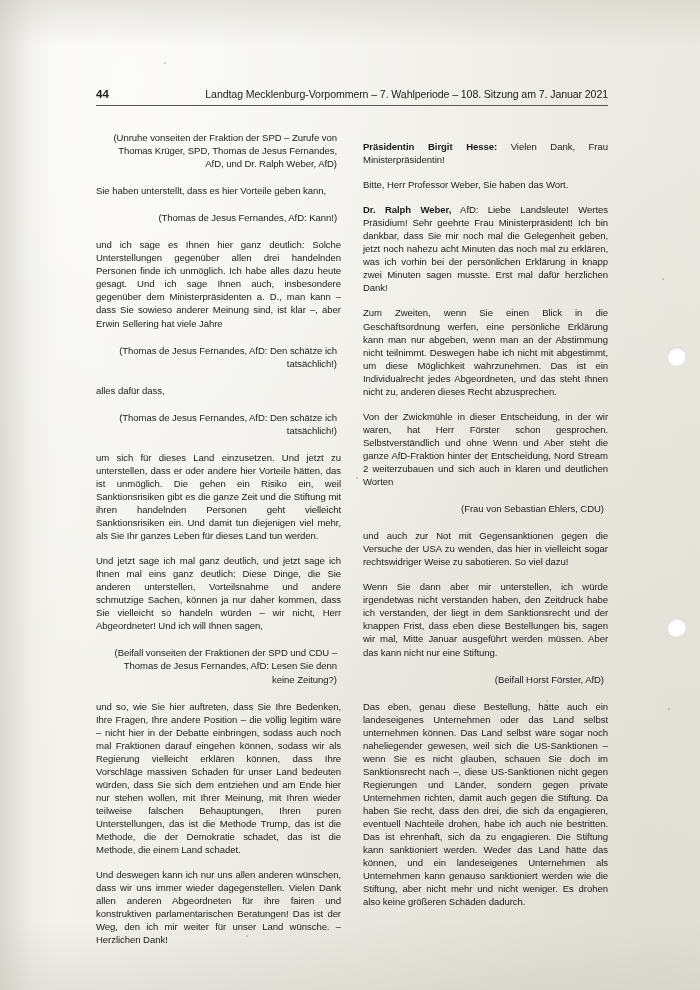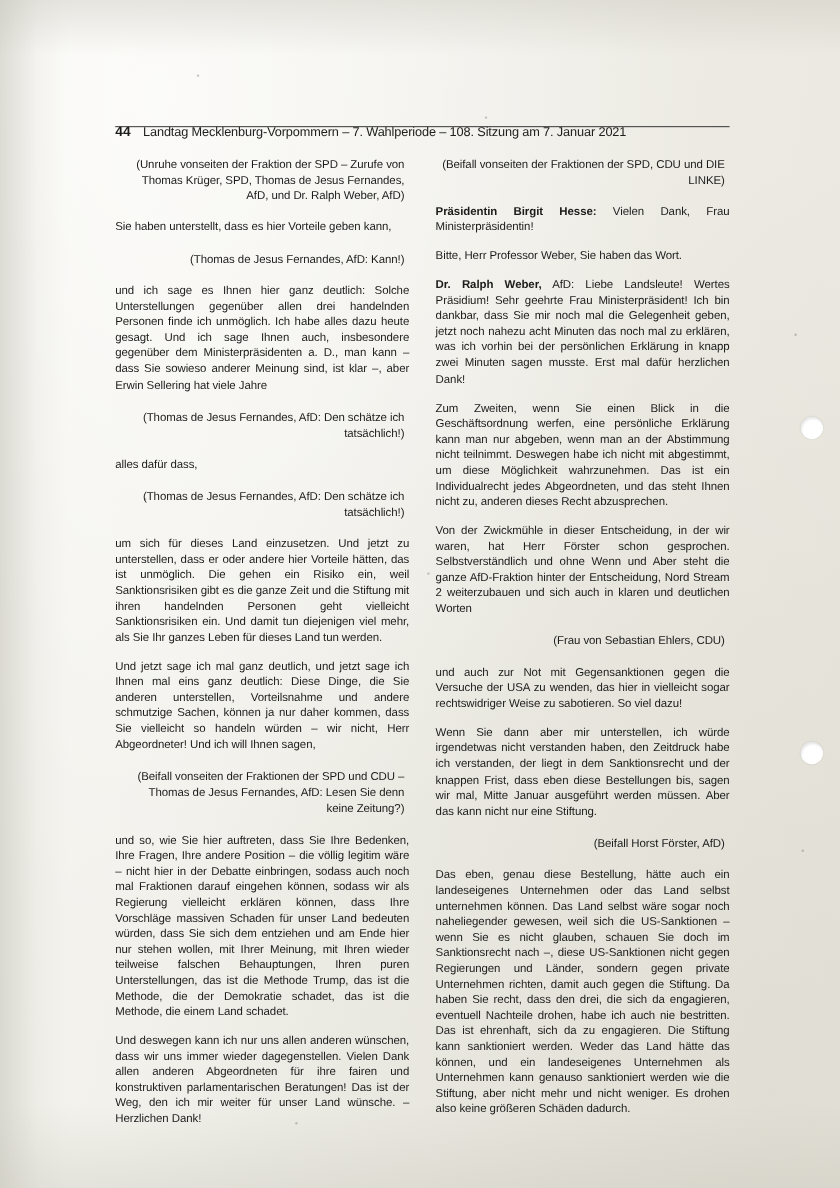--- a/index.html
+++ b/index.html
@@ -61,28 +61,27 @@
     font-size: 11.5px;
     font-weight: 700;
     letter-spacing: 0.2px;
     line-height: 1;
     color: #1c1c1c;
     padding-bottom: 2px;
     white-space: nowrap;
   }
   .header-title {
     flex: 1;
-    text-align: left;
+    text-align: right;
     font-size: 10.6px;
     line-height: 1.1;
     color: #20201e;
     white-space: nowrap;
     padding-bottom: 2px;
     letter-spacing: -0.1px;
-    margin-top: 16px;
   }
   .header-rule {
     position: absolute;
     left: 96px;
     top: 105px;
     width: 512px;
     height: 1px;
     background: #3a3a38;
     opacity: 0.85;
   }
@@ -93,21 +92,21 @@
     left: 96px;
     top: 128px;
     width: 512px;
     display: flex;
     gap: 22px;
   }
   .col {
     width: 245px;
   }
   p {
-    margin: 0 0 11px 0;
+    margin: 12px 0 11px 0;
     font-size: 9.55px;
     line-height: 13.05px;
     text-align: justify;
     text-justify: inter-word;
     hyphens: manual;
     color: #1b1b1b;
     letter-spacing: -0.06px;
   }
   p.interjection {
     text-align: right;
@@ -179,21 +178,20 @@
         <p class="interjection">(Thomas de Jesus Fernandes, AfD: Den schätze ich tatsächlich!)</p>
         <p>alles dafür dass,</p>
         <p class="interjection">(Thomas de Jesus Fernandes, AfD: Den schätze ich tatsächlich!)</p>
         <p>um sich für dieses Land einzusetzen. Und jetzt zu unterstellen, dass er oder andere hier Vorteile hätten, das ist unmöglich. Die gehen ein Risiko ein, weil Sanktionsrisiken gibt es die ganze Zeit und die Stiftung mit ihren handelnden Personen geht vielleicht Sanktionsrisiken ein. Und damit tun diejenigen viel mehr, als Sie Ihr ganzes Leben für dieses Land tun werden.</p>
         <p>Und jetzt sage ich mal ganz deutlich, und jetzt sage ich Ihnen mal eins ganz deutlich: Diese Dinge, die Sie anderen unterstellen, Vorteilsnahme und andere schmutzige Sachen, können ja nur daher kommen, dass Sie vielleicht so handeln würden – wir nicht, Herr Abgeordneter! Und ich will Ihnen sagen,</p>
         <p class="interjection">(Beifall vonseiten der Fraktionen der SPD und CDU – Thomas de Jesus Fernandes, AfD: Lesen Sie denn keine Zeitung?)</p>
         <p>und so, wie Sie hier auftreten, dass Sie Ihre Bedenken, Ihre Fragen, Ihre andere Position – die völlig legitim wäre – nicht hier in der Debatte einbringen, sodass auch noch mal Fraktionen darauf eingehen können, sodass wir als Regierung vielleicht erklären können, dass Ihre Vorschläge massiven Schaden für unser Land bedeuten würden, dass Sie sich dem entziehen und am Ende hier nur stehen wollen, mit Ihrer Meinung, mit Ihren wieder teilweise falschen Behauptungen, Ihren puren Unterstellungen, das ist die Methode Trump, das ist die Methode, die der Demokratie schadet, das ist die Methode, die einem Land schadet.</p>
         <p class="last">Und deswegen kann ich nur uns allen anderen wünschen, dass wir uns immer wieder dagegenstellen. Vielen Dank allen anderen Abgeordneten für ihre fairen und konstruktiven parlamentarischen Beratungen! Das ist der Weg, den ich mir weiter für unser Land wünsche. – Herzlichen Dank!</p>
       </div>
     <div class="col" id="col-right">
-        <p class="interjection">(Beifall vonseiten der Fraktionen der SPD, CDU und DIE LINKE)</p>
         <p><span class="speaker">Präsidentin Birgit Hesse:</span><span> Vielen Dank, Frau Ministerpräsidentin!</span></p>
         <p>Bitte, Herr Professor Weber, Sie haben das Wort.</p>
         <p><span class="speaker">Dr. Ralph Weber,</span><span> AfD: Liebe Landsleute! Wertes Präsidium! Sehr geehrte Frau Ministerpräsident! Ich bin dankbar, dass Sie mir noch mal die Gelegenheit geben, jetzt noch nahezu acht Minuten das noch mal zu erklären, was ich vorhin bei der persönlichen Erklärung in knapp zwei Minuten sagen musste. Erst mal dafür herzlichen Dank!</span></p>
         <p>Zum Zweiten, wenn Sie einen Blick in die Geschäftsordnung werfen, eine persönliche Erklärung kann man nur abgeben, wenn man an der Abstimmung nicht teilnimmt. Deswegen habe ich nicht mit abgestimmt, um diese Möglichkeit wahrzunehmen. Das ist ein Individualrecht jedes Abgeordneten, und das steht Ihnen nicht zu, anderen dieses Recht abzusprechen.</p>
         <p>Von der Zwickmühle in dieser Entscheidung, in der wir waren, hat Herr Förster schon gesprochen. Selbstverständlich und ohne Wenn und Aber steht die ganze AfD-Fraktion hinter der Entscheidung, Nord Stream 2 weiterzubauen und sich auch in klaren und deutlichen Worten</p>
         <p class="interjection">(Frau von Sebastian Ehlers, CDU)</p>
         <p>und auch zur Not mit Gegensanktionen gegen die Versuche der USA zu wenden, das hier in vielleicht sogar rechtswidriger Weise zu sabotieren. So viel dazu!</p>
         <p>Wenn Sie dann aber mir unterstellen, ich würde irgendetwas nicht verstanden haben, den Zeitdruck habe ich verstanden, der liegt in dem Sanktionsrecht und der knappen Frist, dass eben diese Bestellungen bis, sagen wir mal, Mitte Januar ausgeführt werden müssen. Aber das kann nicht nur eine Stiftung.</p>
         <p class="interjection">(Beifall Horst Förster, AfD)</p>
         <p>Das eben, genau diese Bestellung, hätte auch ein landeseigenes Unternehmen oder das Land selbst unternehmen können. Das Land selbst wäre sogar noch naheliegender gewesen, weil sich die US-Sanktionen – wenn Sie es nicht glauben, schauen Sie doch im Sanktionsrecht nach –, diese US-Sanktionen nicht gegen Regierungen und Länder, sondern gegen private Unternehmen richten, damit auch gegen die Stiftung. Da haben Sie recht, dass den drei, die sich da engagieren, eventuell Nachteile drohen, habe ich auch nie bestritten. Das ist ehrenhaft, sich da zu engagieren. Die Stiftung kann sanktioniert werden. Weder das Land hätte das können, und ein landeseigenes Unternehmen als Unternehmen kann genauso sanktioniert werden wie die Stiftung, aber nicht mehr und nicht weniger. Es drohen also keine größeren Schäden dadurch.</p>

